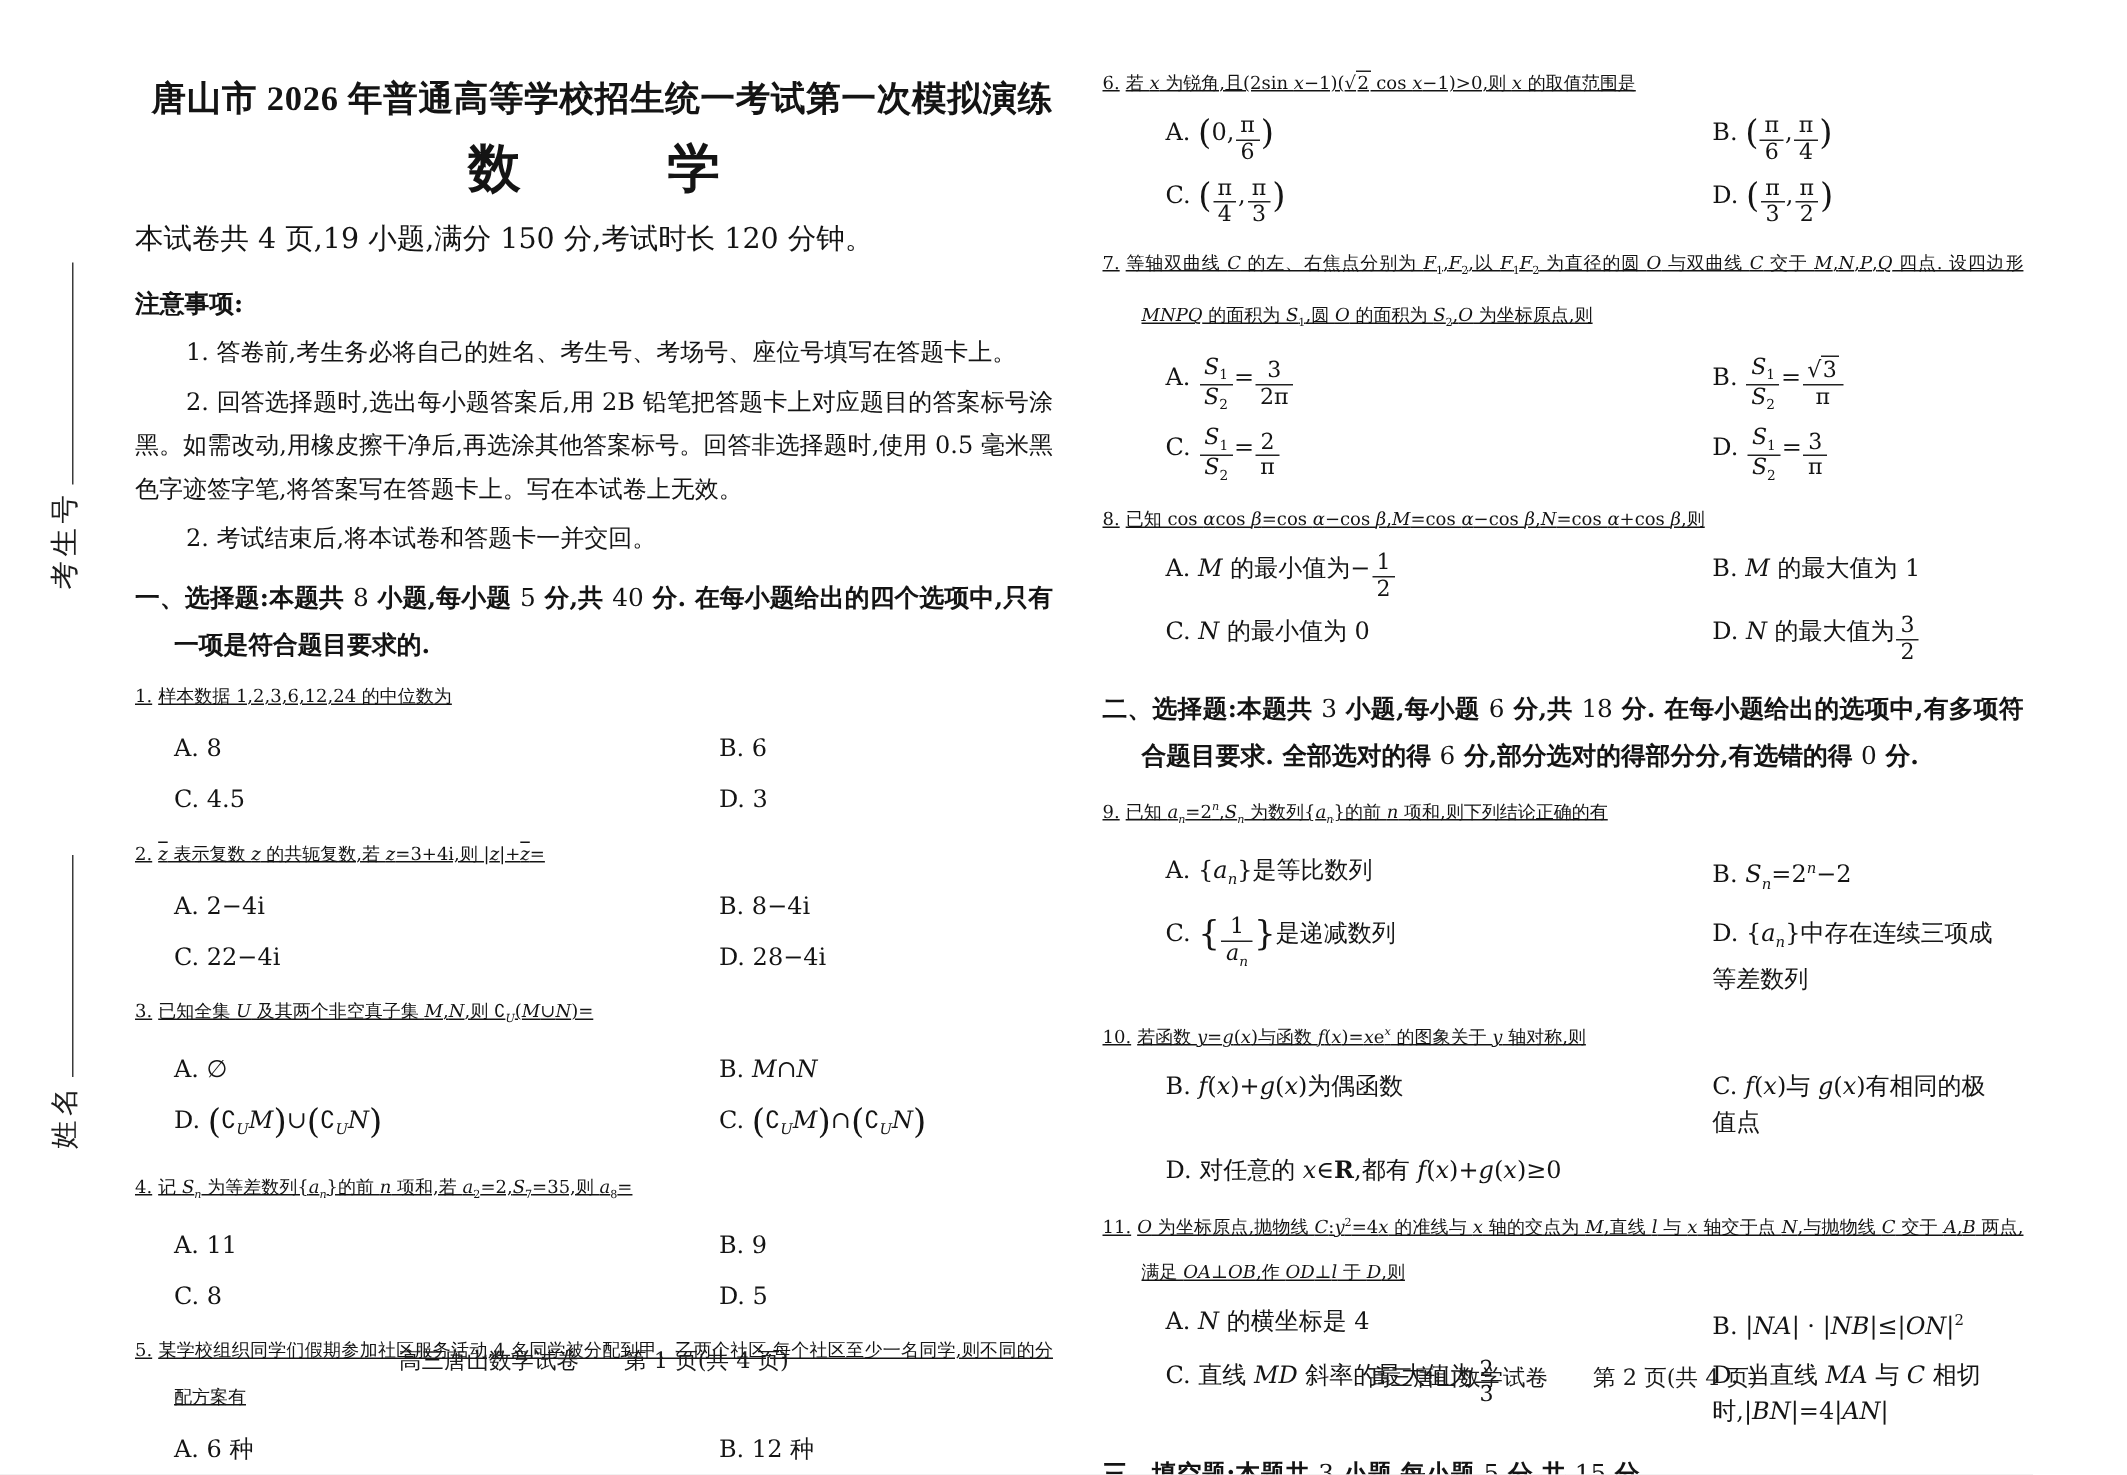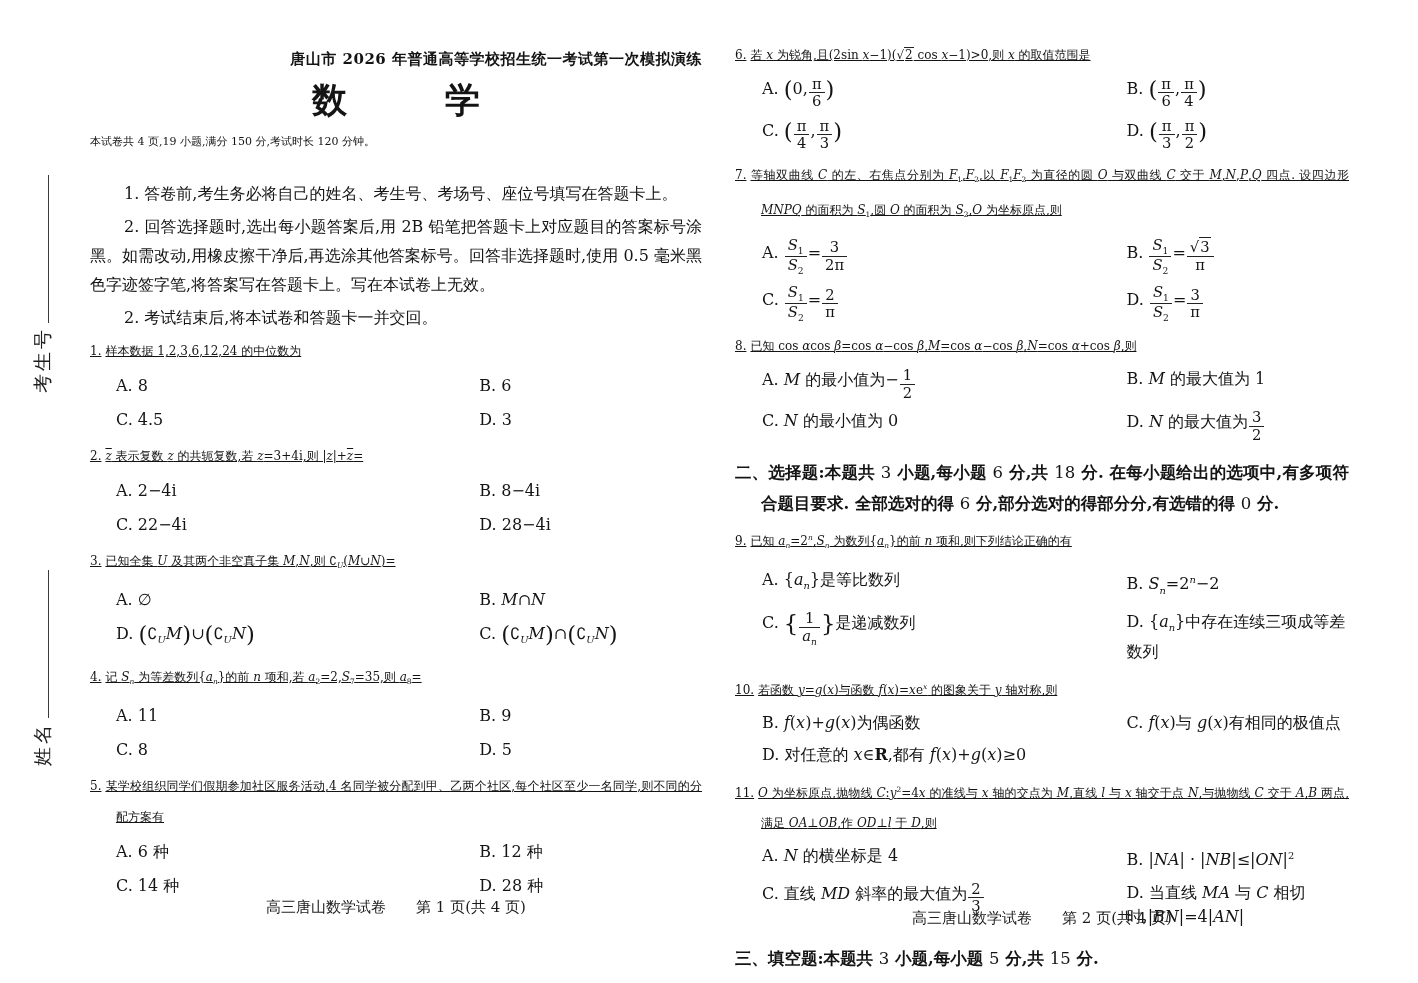--- a/index.html
+++ b/index.html
@@ -17,48 +17,48 @@
     display:inline-block;width:148px;height:4px;margin-left:4px;
     border-bottom:1.4px solid #3a3a3a;vertical-align:baseline;
   }
   #label-exam-no{left:30px;top:393px;}
   #label-name{left:30px;top:766px;}
   
   .page{position:absolute;top:40px;}
   #page1{left:90px;width:612px;}
   #page2{left:735px;width:614px;}
   .title{
-    font-size:15px;font-weight:bold;text-align:right;white-space:nowrap;
-    margin:10px 0 4px;letter-spacing:0.5px;
+    font-size:23px;font-weight:bold;text-align:right;white-space:nowrap;
+    margin:10px 0 4px;letter-spacing:0.5px;font-family:Liberation Serif, serif;
   }
   .subject{
     font-size:35px;font-weight:bold;text-align:center;
     letter-spacing:0.9em;text-indent:0.9em;margin:8px 0 10px;
   }
-  .exam-info{font-size:11px;margin:6px 0 30px;}
+  .exam-info{font-size:19px;margin:6px 0 20px;}
   .notice-title{font-size:16.5px;font-weight:bold;margin:10px 0 6px;}
   .notice{
     font-size:16px;line-height:29px;margin:0 0 4px;text-indent:34px;
     text-align:justify;
   }
   .sec{
     font-size:16.5px;font-weight:bold;line-height:31px;
     margin:10px 0 4px;padding-left:26px;text-indent:-26px;text-align:justify;
   }
   .lt{font-weight:normal;}
   
   .question{margin:0 0 4px;}
   .stem{
     font-size:12px;line-height:31px;padding-left:26px;text-indent:-26px;
     margin-bottom:2px;text-align:justify;text-decoration:underline;
   }
   .qnum{padding-right:4px;}
   .opts{display:grid;grid-template-columns:62% 38%;padding-left:26px;}
   .opt{font-size:16px;line-height:24px;margin:5px 0;}
-  #page2 .opt{margin:4px 1px;}
+  #page2 .opt{margin:4px 16px;}
   #page2 .stem{line-height:30px;}
   sub{font-size:0.62em;}
   sup{font-size:0.62em;}
   i{font-style:italic;}
   b{font-weight:bold;}
   
   .frac{
     display:inline-block;text-align:center;font-size:0.92em;
     line-height:1.12;vertical-align:-0.85em;margin:0 1px;
   }
@@ -81,25 +81,27 @@
     <span>考生号</span><span class="side-line"></span>
   </div>
   <div class="side-label" id="label-name">
     <span>姓名</span><span class="side-line"></span>
   </div>
 
   <div class="page" id="page1">
     <div class="title">唐山市 2026 年普通高等学校招生统一考试第一次模拟演练</div>
     <div class="subject">数　学</div>
     <div class="exam-info">本试卷共 4 页,19 小题,满分 150 分,考试时长 120 分钟。</div>
+    <div class="notice-title">注意事项:</div>
     <div>
         <p class="notice">1. 答卷前,考生务必将自己的姓名、考生号、考场号、座位号填写在答题卡上。</p>
         <p class="notice">2. 回答选择题时,选出每小题答案后,用 2B 铅笔把答题卡上对应题目的答案标号涂黑。如需改动,用橡皮擦干净后,再选涂其他答案标号。回答非选择题时,使用 0.5 毫米黑色字迹签字笔,将答案写在答题卡上。写在本试卷上无效。</p>
         <p class="notice">2. 考试结束后,将本试卷和答题卡一并交回。</p>
       </div>
+    <div class="sec">一、选择题:本题共 <span class="lt">8</span> 小题,每小题 <span class="lt">5</span> 分,共 <span class="lt">40</span> 分. 在每小题给出的四个选项中,只有一项是符合题目要求的.</div>
     <div>
         <div class="question">
           <div class="stem"><span class="qnum">1.</span>样本数据 1,2,3,6,12,24 的中位数为</div>
           <div class="opts">
             <div class="opt">A. 8</div>
             <div class="opt">B. 6</div>
             <div class="opt">C. 4.5</div>
             <div class="opt">D. 3</div>
           </div>
         </div>

